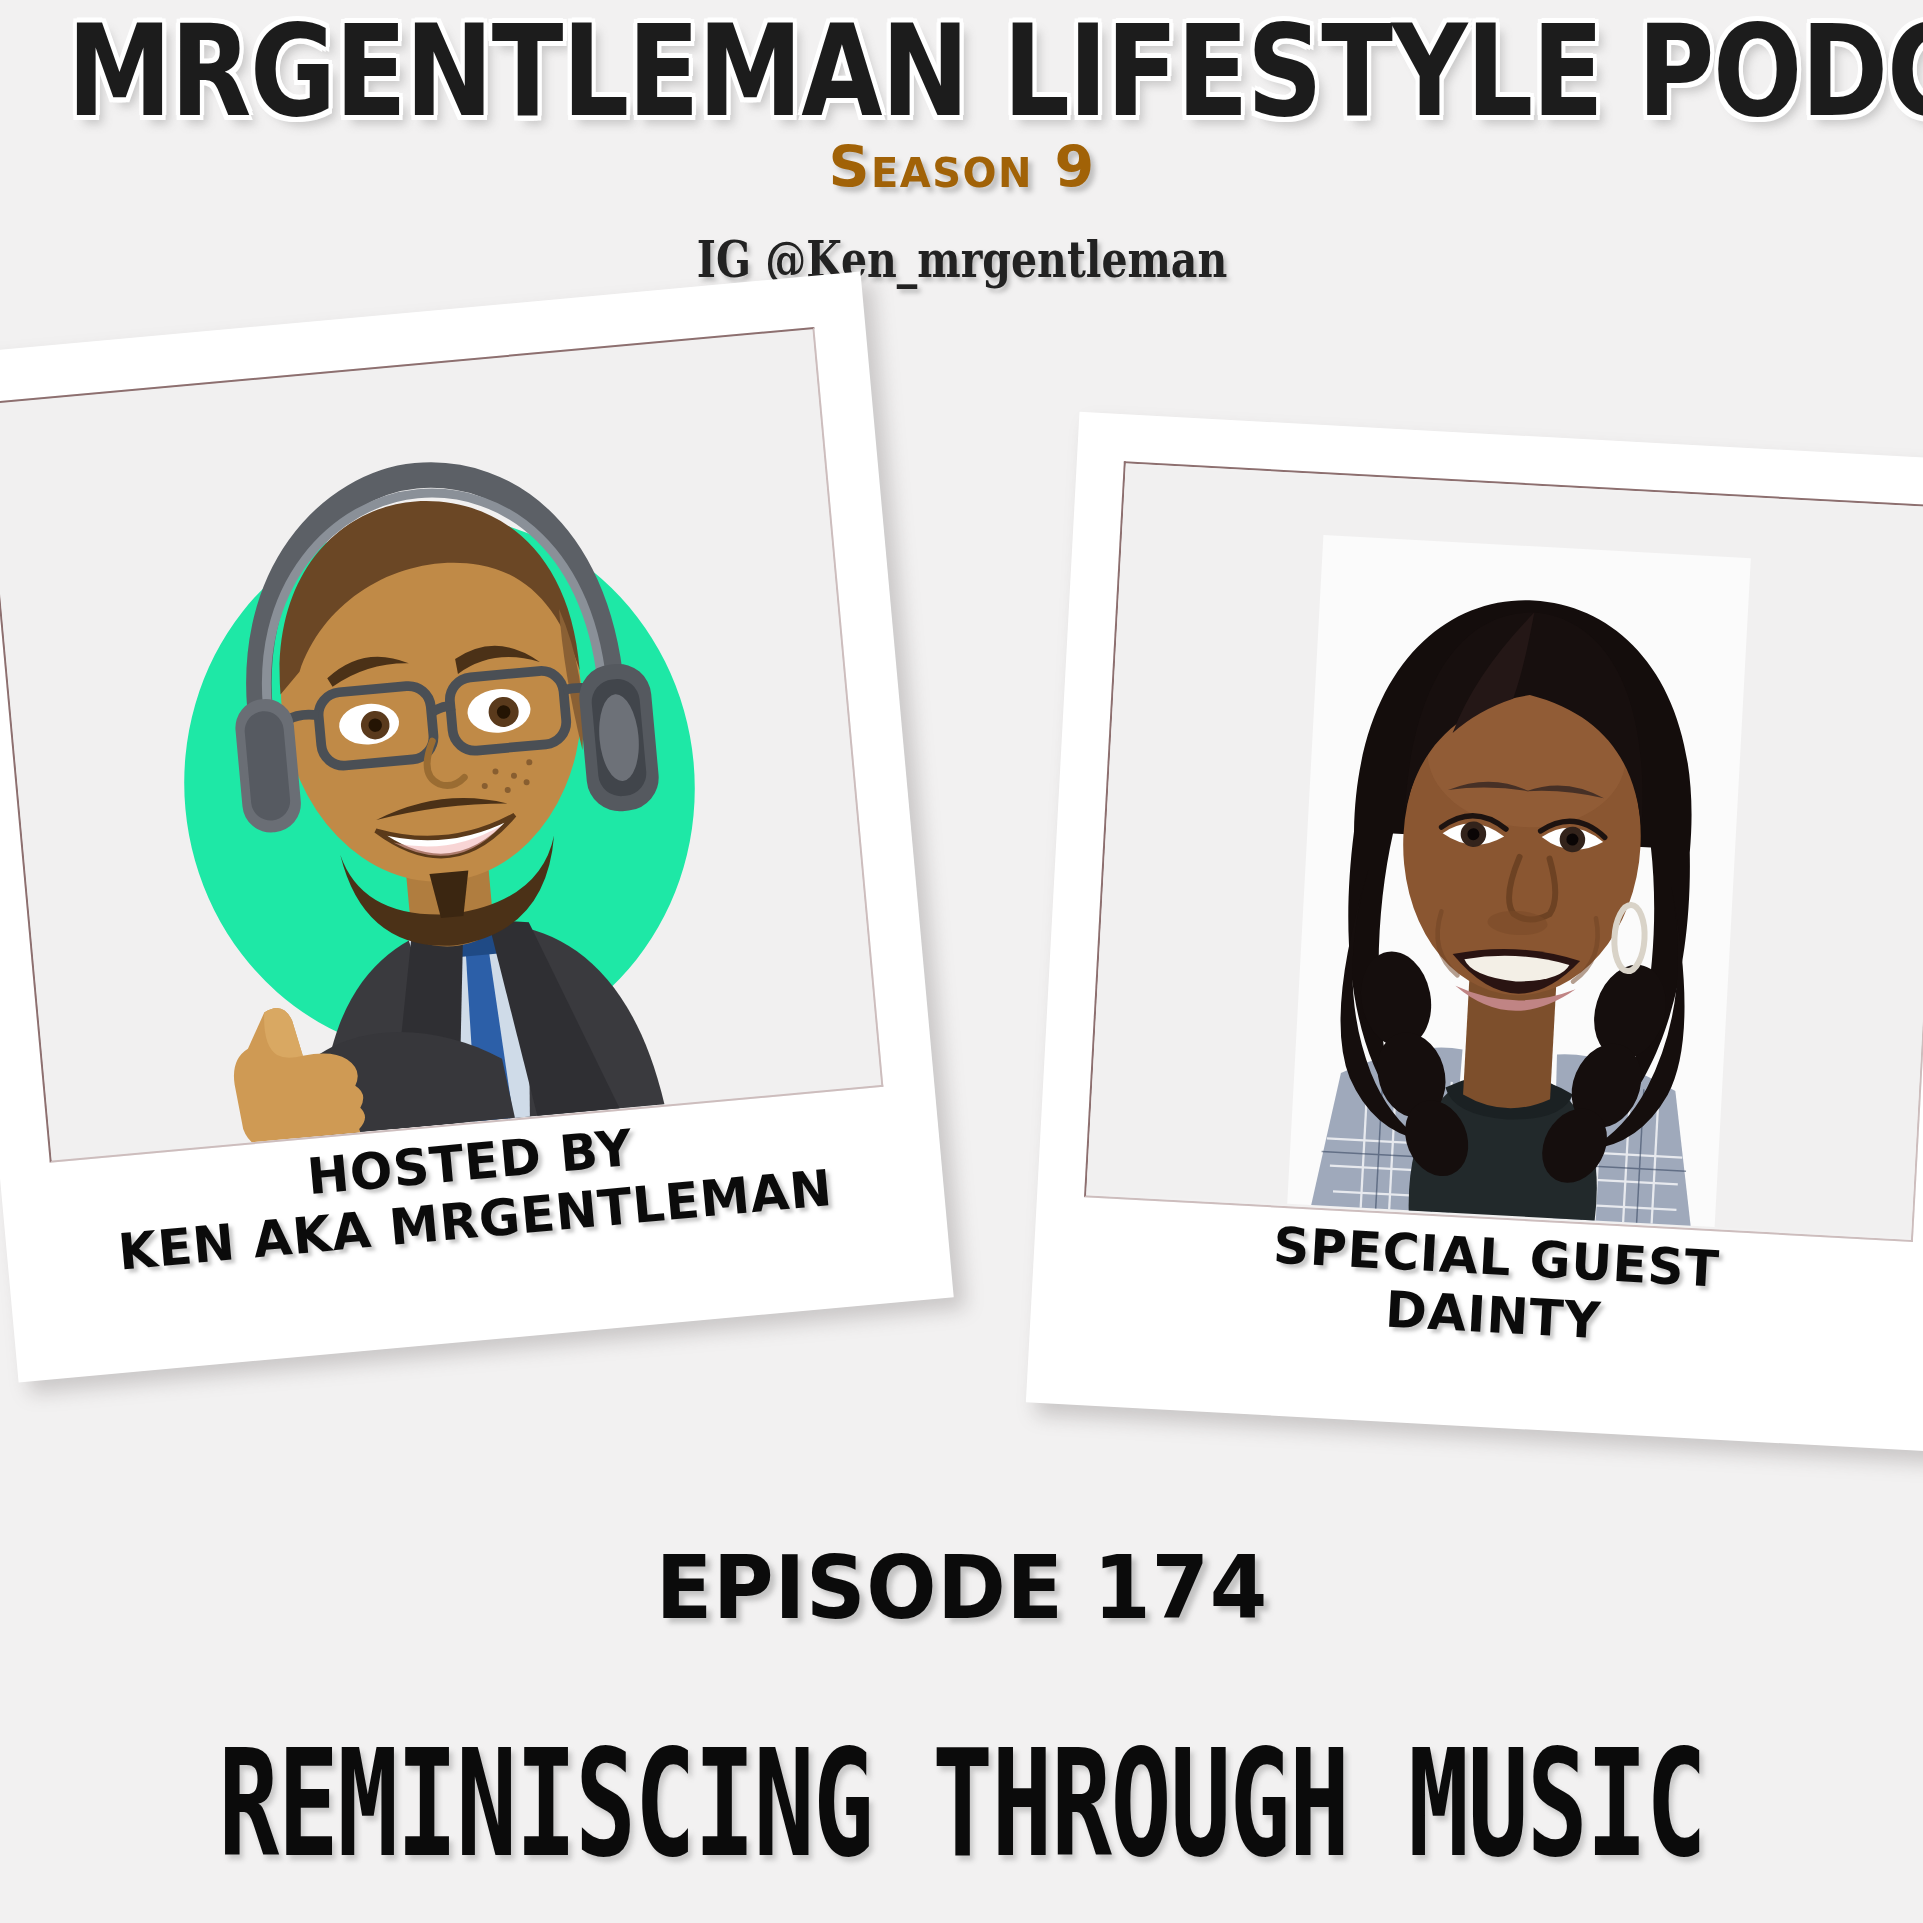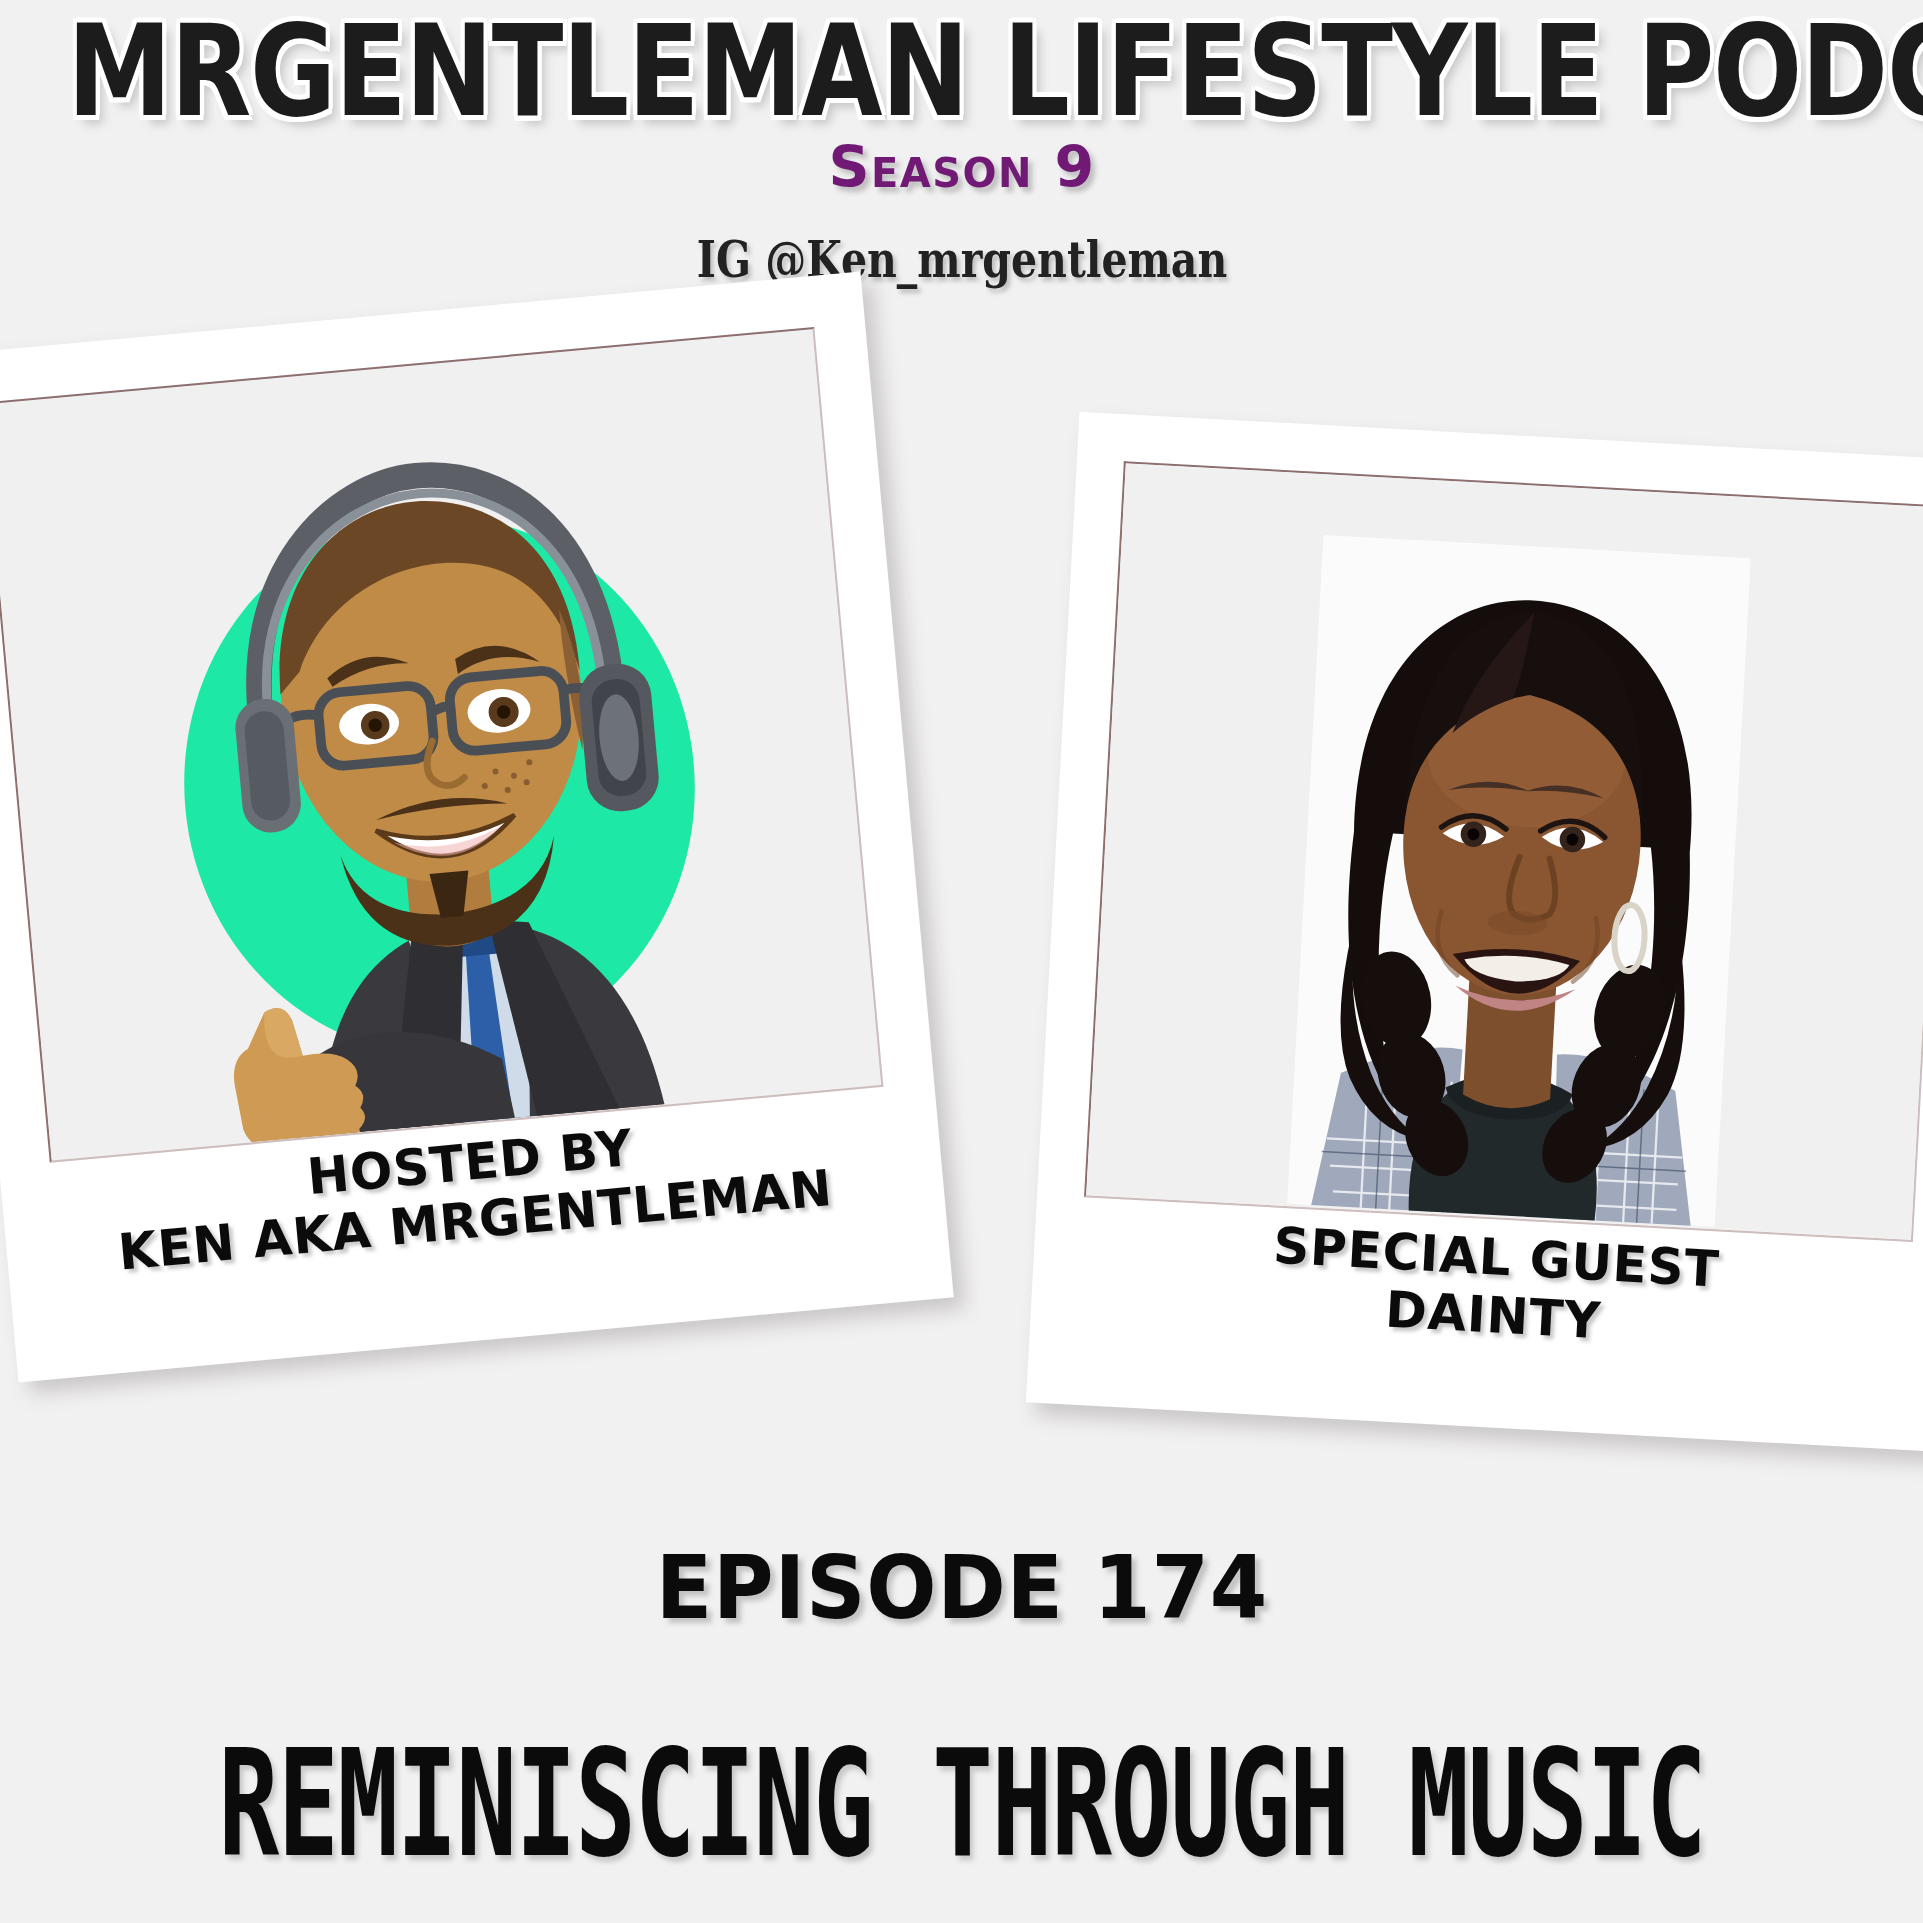--- a/index.html
+++ b/index.html
@@ -32,21 +32,21 @@
        7.5px 7.5px 9px rgba(120,120,120,.35);
     white-space:nowrap;
   }
 
   .season{
     font-family:"DejaVu Sans", sans-serif;
     font-weight:bold;
     font-size:57px;
     font-variant:small-caps;
     letter-spacing:1.5px;
-    color:#701a75;
+    color:#a16207;
     margin:0;
     padding-top:13.5px;
     text-shadow:4.5px 4.5px 5.3px rgba(130,130,130,.45);
   }
 
   .handle{
     font-family:"DejaVu Serif", serif;
     font-weight:600;
     font-size:50px;
     color:#222;

